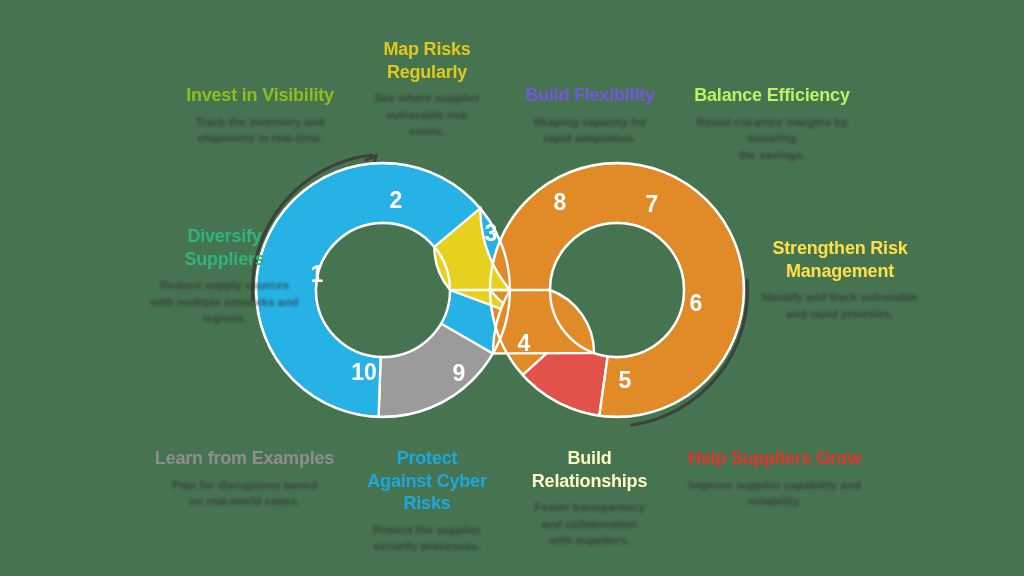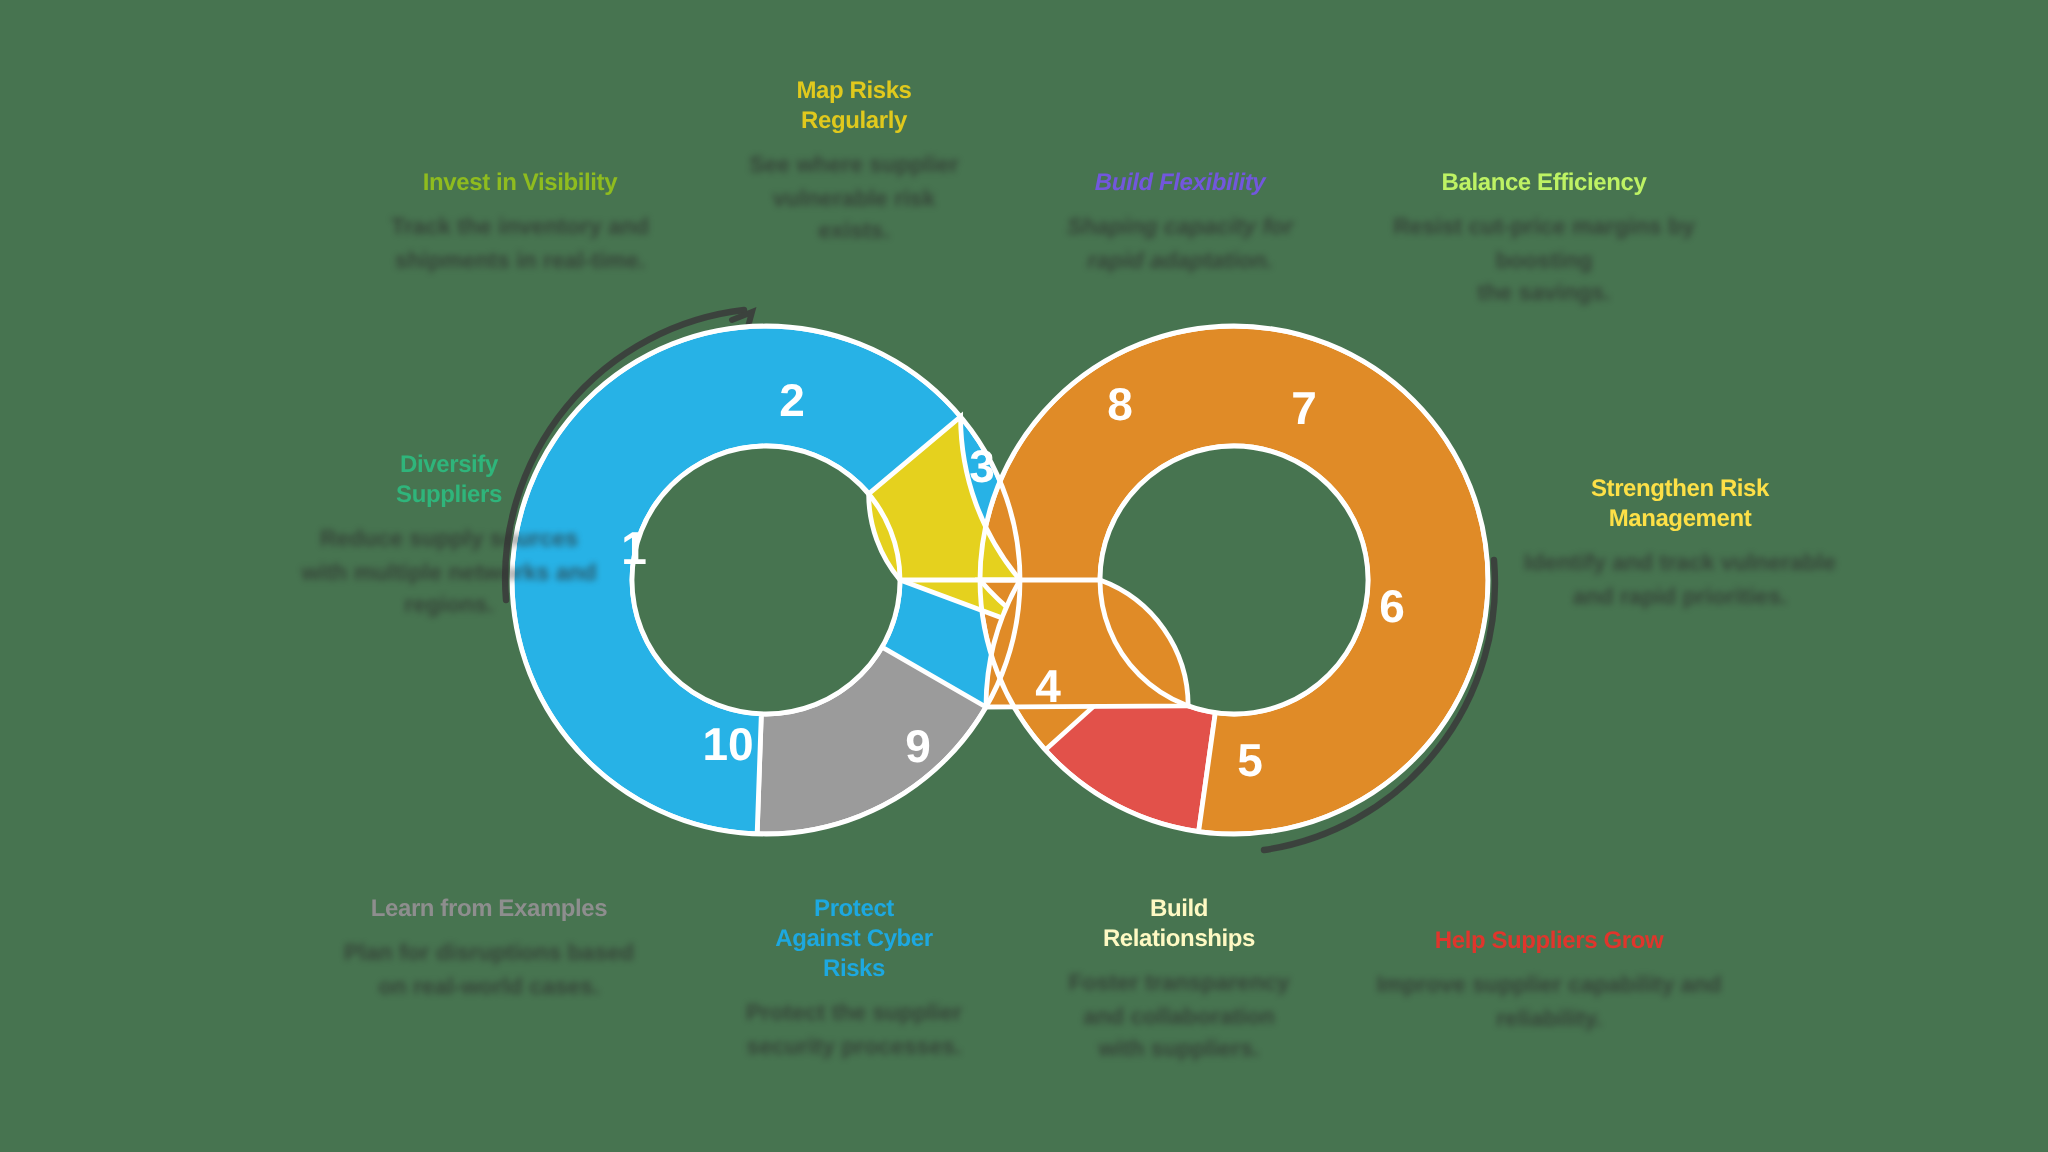--- a/index.html
+++ b/index.html
@@ -17,47 +17,47 @@
   }
 
   
   .label {
     position: absolute;
     text-align: center;
     line-height: 1.2;
   }
   .label .title {
     font-weight: bold;
-    font-size: 12px;
+    font-size: 18px;
     letter-spacing: -0.2px;
     line-height: 1.25;
     white-space: pre-line;
   }
   .label .body {
     margin-top: 7px;
     font-size: 11.5px;
     line-height: 1.45;
     color: #2e2e2e;
     opacity: .68;
     filter: blur(1.6px);
     white-space: pre-line;
     font-weight: 600;
   }
 
   
   .lb-invest    { left: 140px;  top: 84px;  width: 240px; }
   .lb-map       { left: 352px;  top: 38px;  width: 150px; }
-  .lb-flex      { left: 500px;  top: 84px;  width: 180px; font-style: italic; }
+  .lb-flex      { left: 500px;  top: 84px;  width: 180px; }
   .lb-balance   { left: 672px;  top: 84px;  width: 200px; }
   .lb-diversify { left: 122px;  top: 225px; width: 205px; }
   .lb-strength  { left: 740px;  top: 237px; width: 200px; }
   .lb-learn     { left: 142px;  top: 447px; width: 205px; }
   .lb-protect   { left: 352px;  top: 447px; width: 150px; }
   .lb-build     { left: 512px;  top: 447px; width: 155px; }
-  .lb-help      { left: 672px;  top: 447px; width: 205px; margin-top: 16px; }
+  .lb-help      { left: 672px;  top: 447px; width: 205px; }
 
   .lb-diversify { text-align: center; }
   .lb-strength  { text-align: center; }
 </style>
 </head>
 <body style="background: rgb(71, 116, 80);">
 
 <svg id="canvas" viewBox="0 0 1024 576">
   <defs>
 

